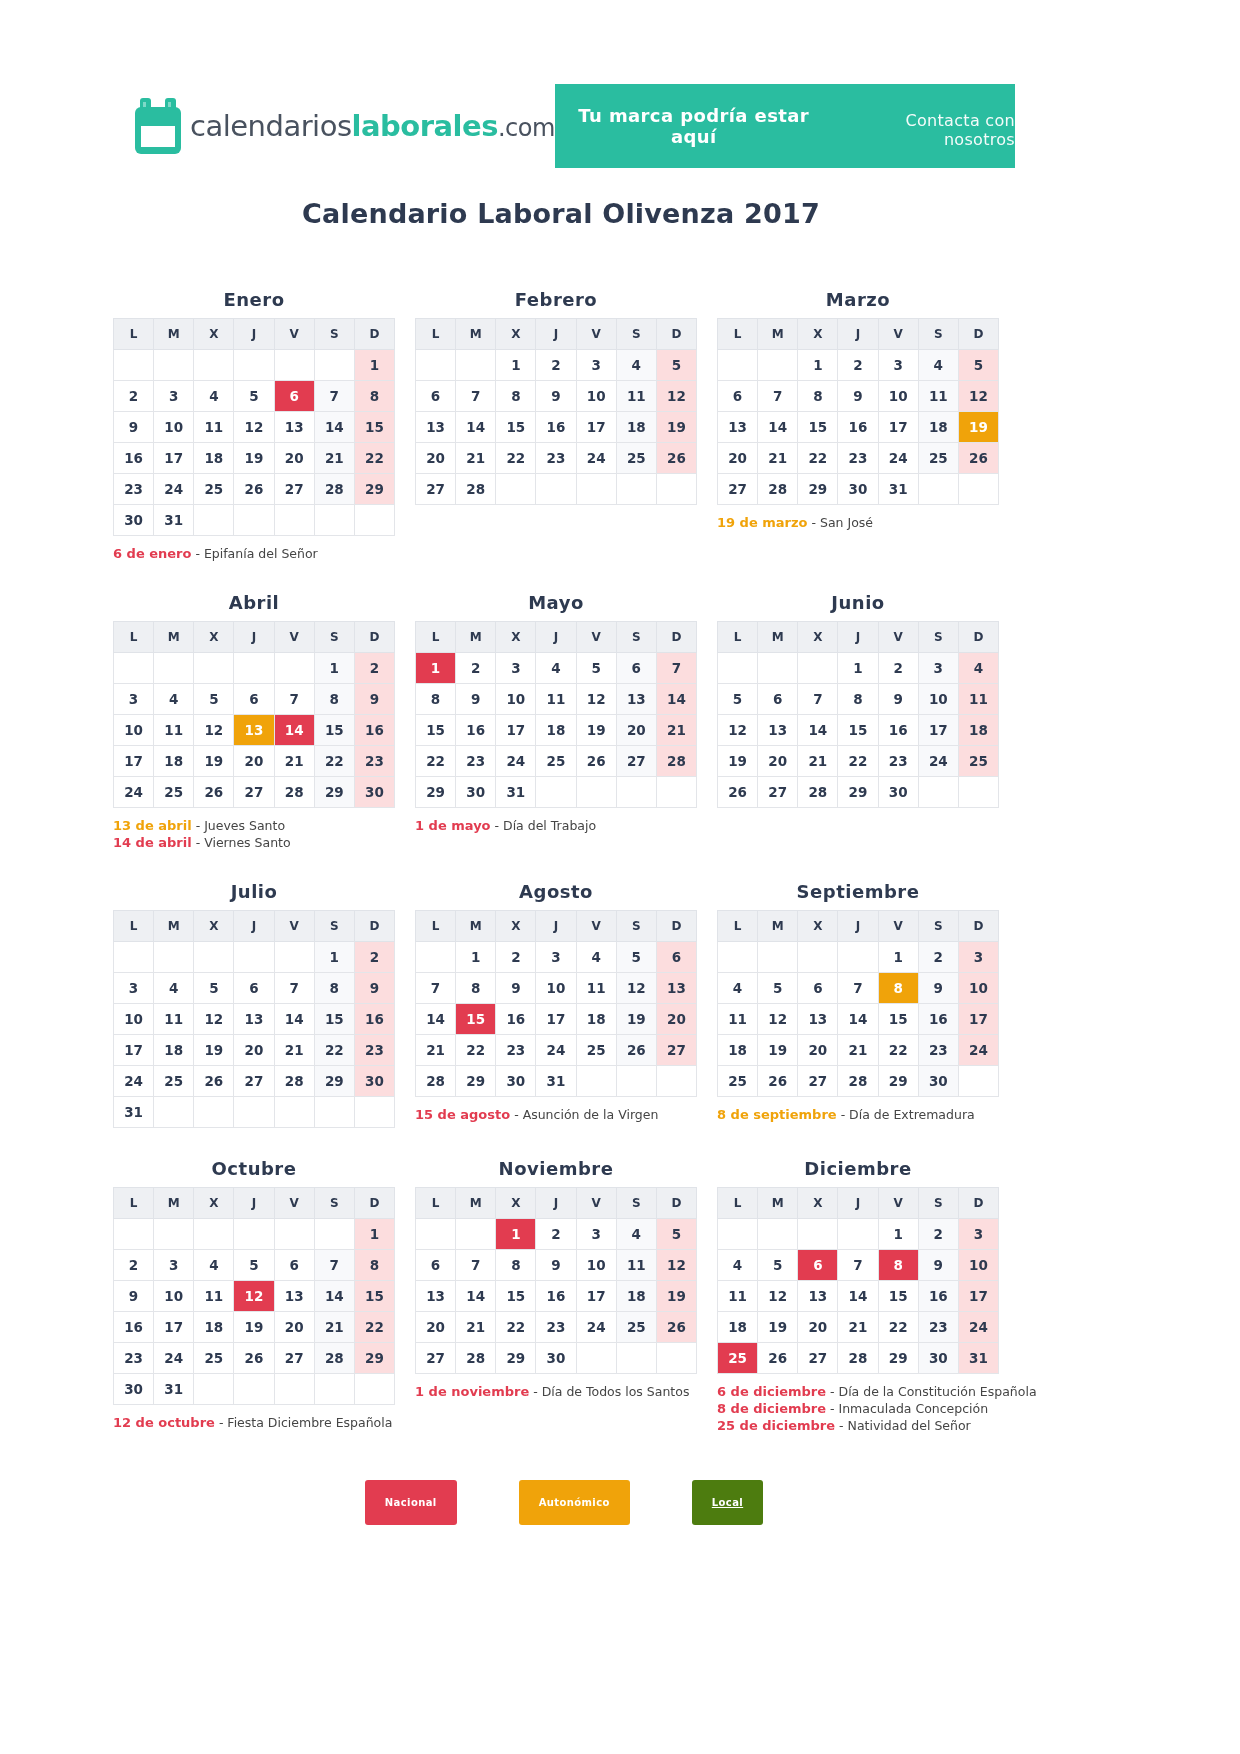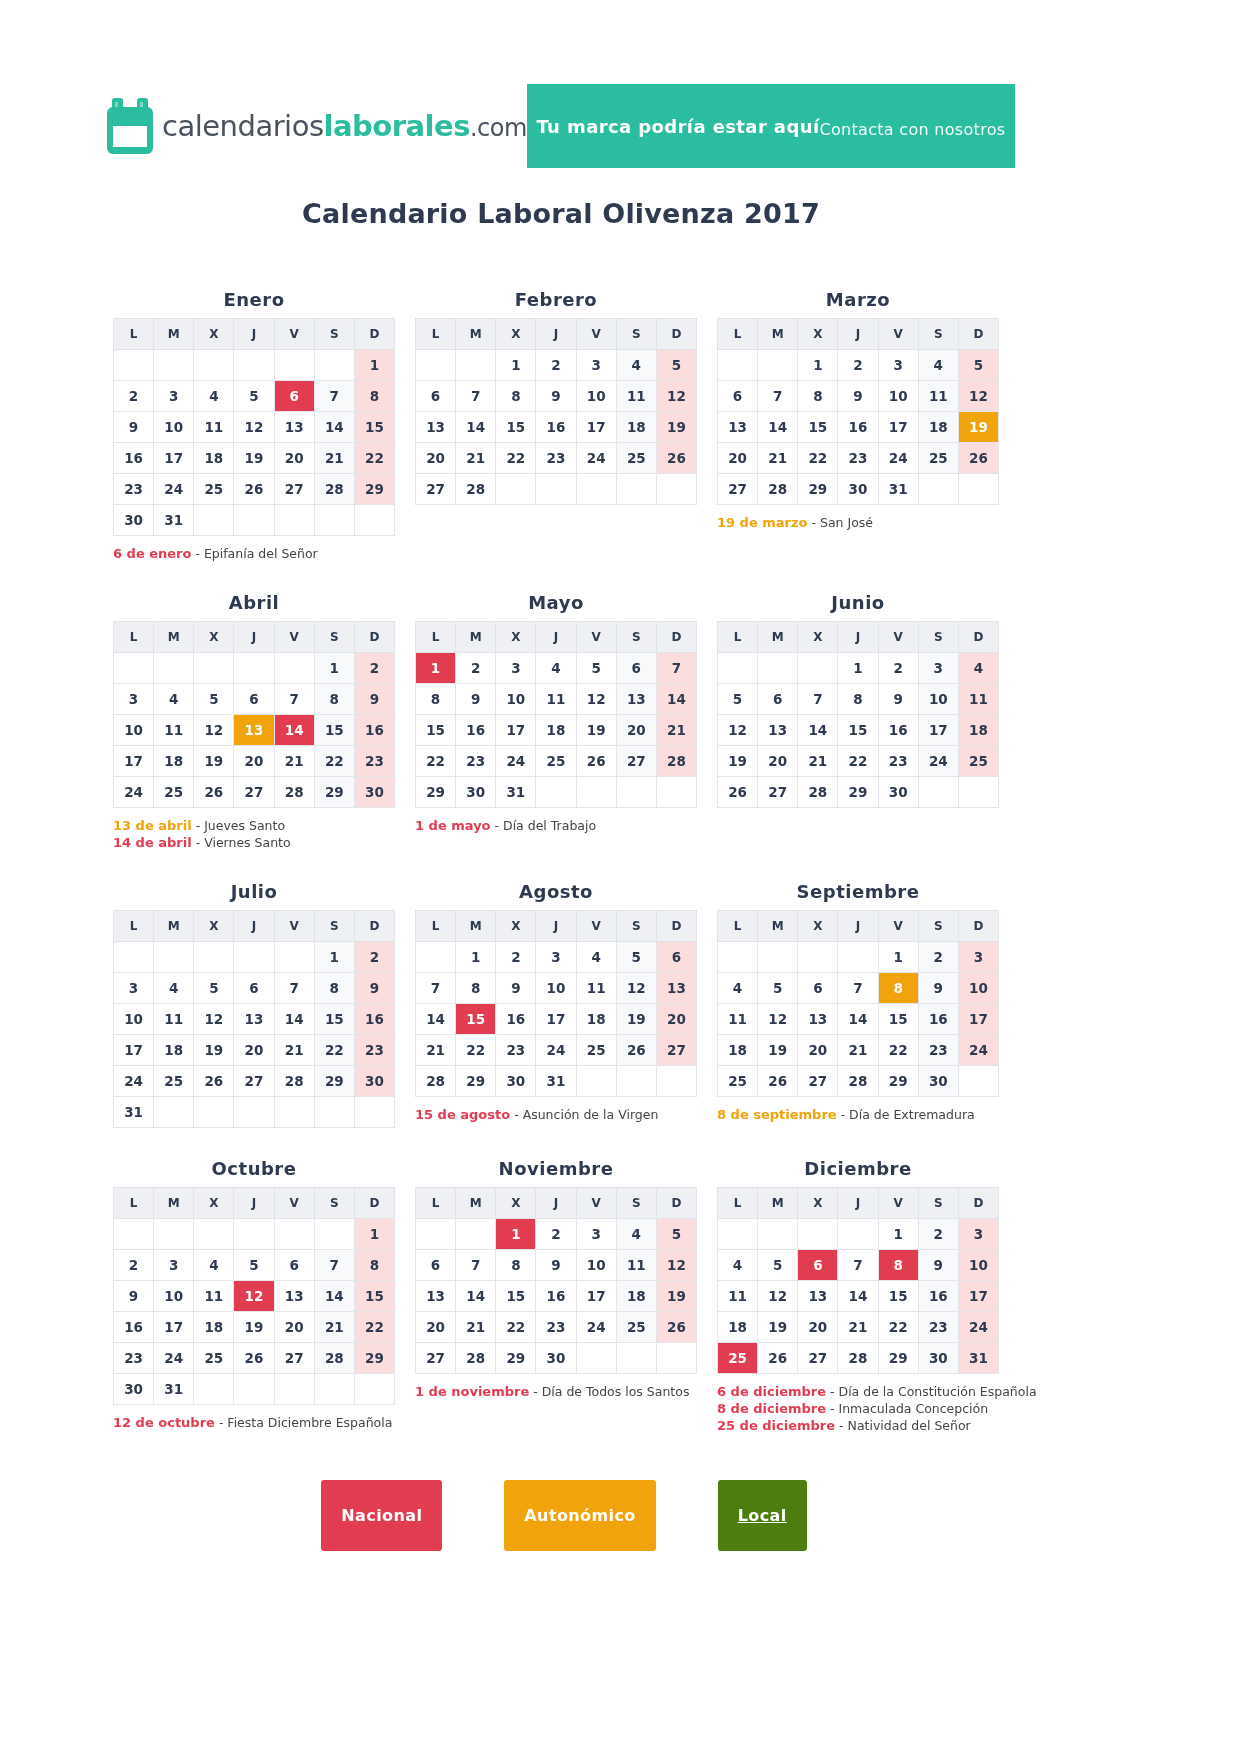--- a/index.html
+++ b/index.html
@@ -8,21 +8,21 @@
     width:1240px; height:1754px;
     background:#ffffff;
     font-family:"DejaVu Sans","Liberation Sans",sans-serif;
     color:#2e3a50;
     overflow:hidden;
   }
   .wrapper { width:908px; margin-left:107px; padding-top:84px; }
 
   
   .header { display:flex; justify-content:space-between; align-items:center; height:84px; }
-  .logo { display:flex; align-items:center; cursor:pointer; }
+  .logo { display:flex; align-items:center; cursor:pointer;margin-left:28px; }
   .cal-icon { position:relative; width:46px; height:56px; margin-right:9px; flex:0 0 auto; }
   .cal-icon .ear { position:absolute; top:0; width:11px; height:18px; background:#2abda0; border-radius:3px; }
   .cal-icon .ear.e1 { left:5px; } .cal-icon .ear.e2 { right:5px; }
   .cal-icon .ear::after { content:""; position:absolute; left:3px; top:4px; width:3px; height:7px; background:#7fd9c8; }
   .cal-icon .base { position:absolute; top:9px; left:0; width:46px; height:47px; background:#2abda0; border-radius:6px; }
   .cal-icon .sheet { position:absolute; left:6px; top:28px; width:34px; height:21px; background:#ffffff; }
   .logo-text { font-size:29px; letter-spacing:-0.5px; white-space:nowrap; }
   .logo-text .p1 { color:#49525f; }
   .logo-text .p2 { color:#2abda0; font-weight:bold; }
   .logo-text .p3 { color:#49525f; font-size:24px; }
@@ -65,22 +65,22 @@
 
   .notes { margin-top:9px; }
   .note { font-size:12.5px; line-height:17px; color:#454545; white-space:nowrap; }
   .note .nd { font-weight:bold; font-size:13px; }
   .note .nd.national { color:#e23c50; }
   .note .nd.regional { color:#f0a30a; }
 
   
   .legend { margin-top:46px; width:886px; margin-left:6px; display:flex; justify-content:center; gap:46px; }
   .legend-btn {
-    display:inline-block; padding:26px 20px; border-radius:3px;
-    color:#ffffff; font-size:16px; font-weight:bold; letter-spacing:0.4px; cursor:pointer;margin-left:16px;
+    display:inline-block; padding:17px 20px; border-radius:3px;
+    color:#ffffff; font-size:10px; font-weight:bold; letter-spacing:0.4px; cursor:pointer;margin-left:16px;
   }
   .legend-btn.national { background:#e23c50; }
   .legend-btn.regional { background:#f0a30a; }
   .legend-btn.local    { background:#4d7c0f;text-decoration:underline; }
 </style>
 </head>
 <body>
 
 <div class="wrapper">
 

